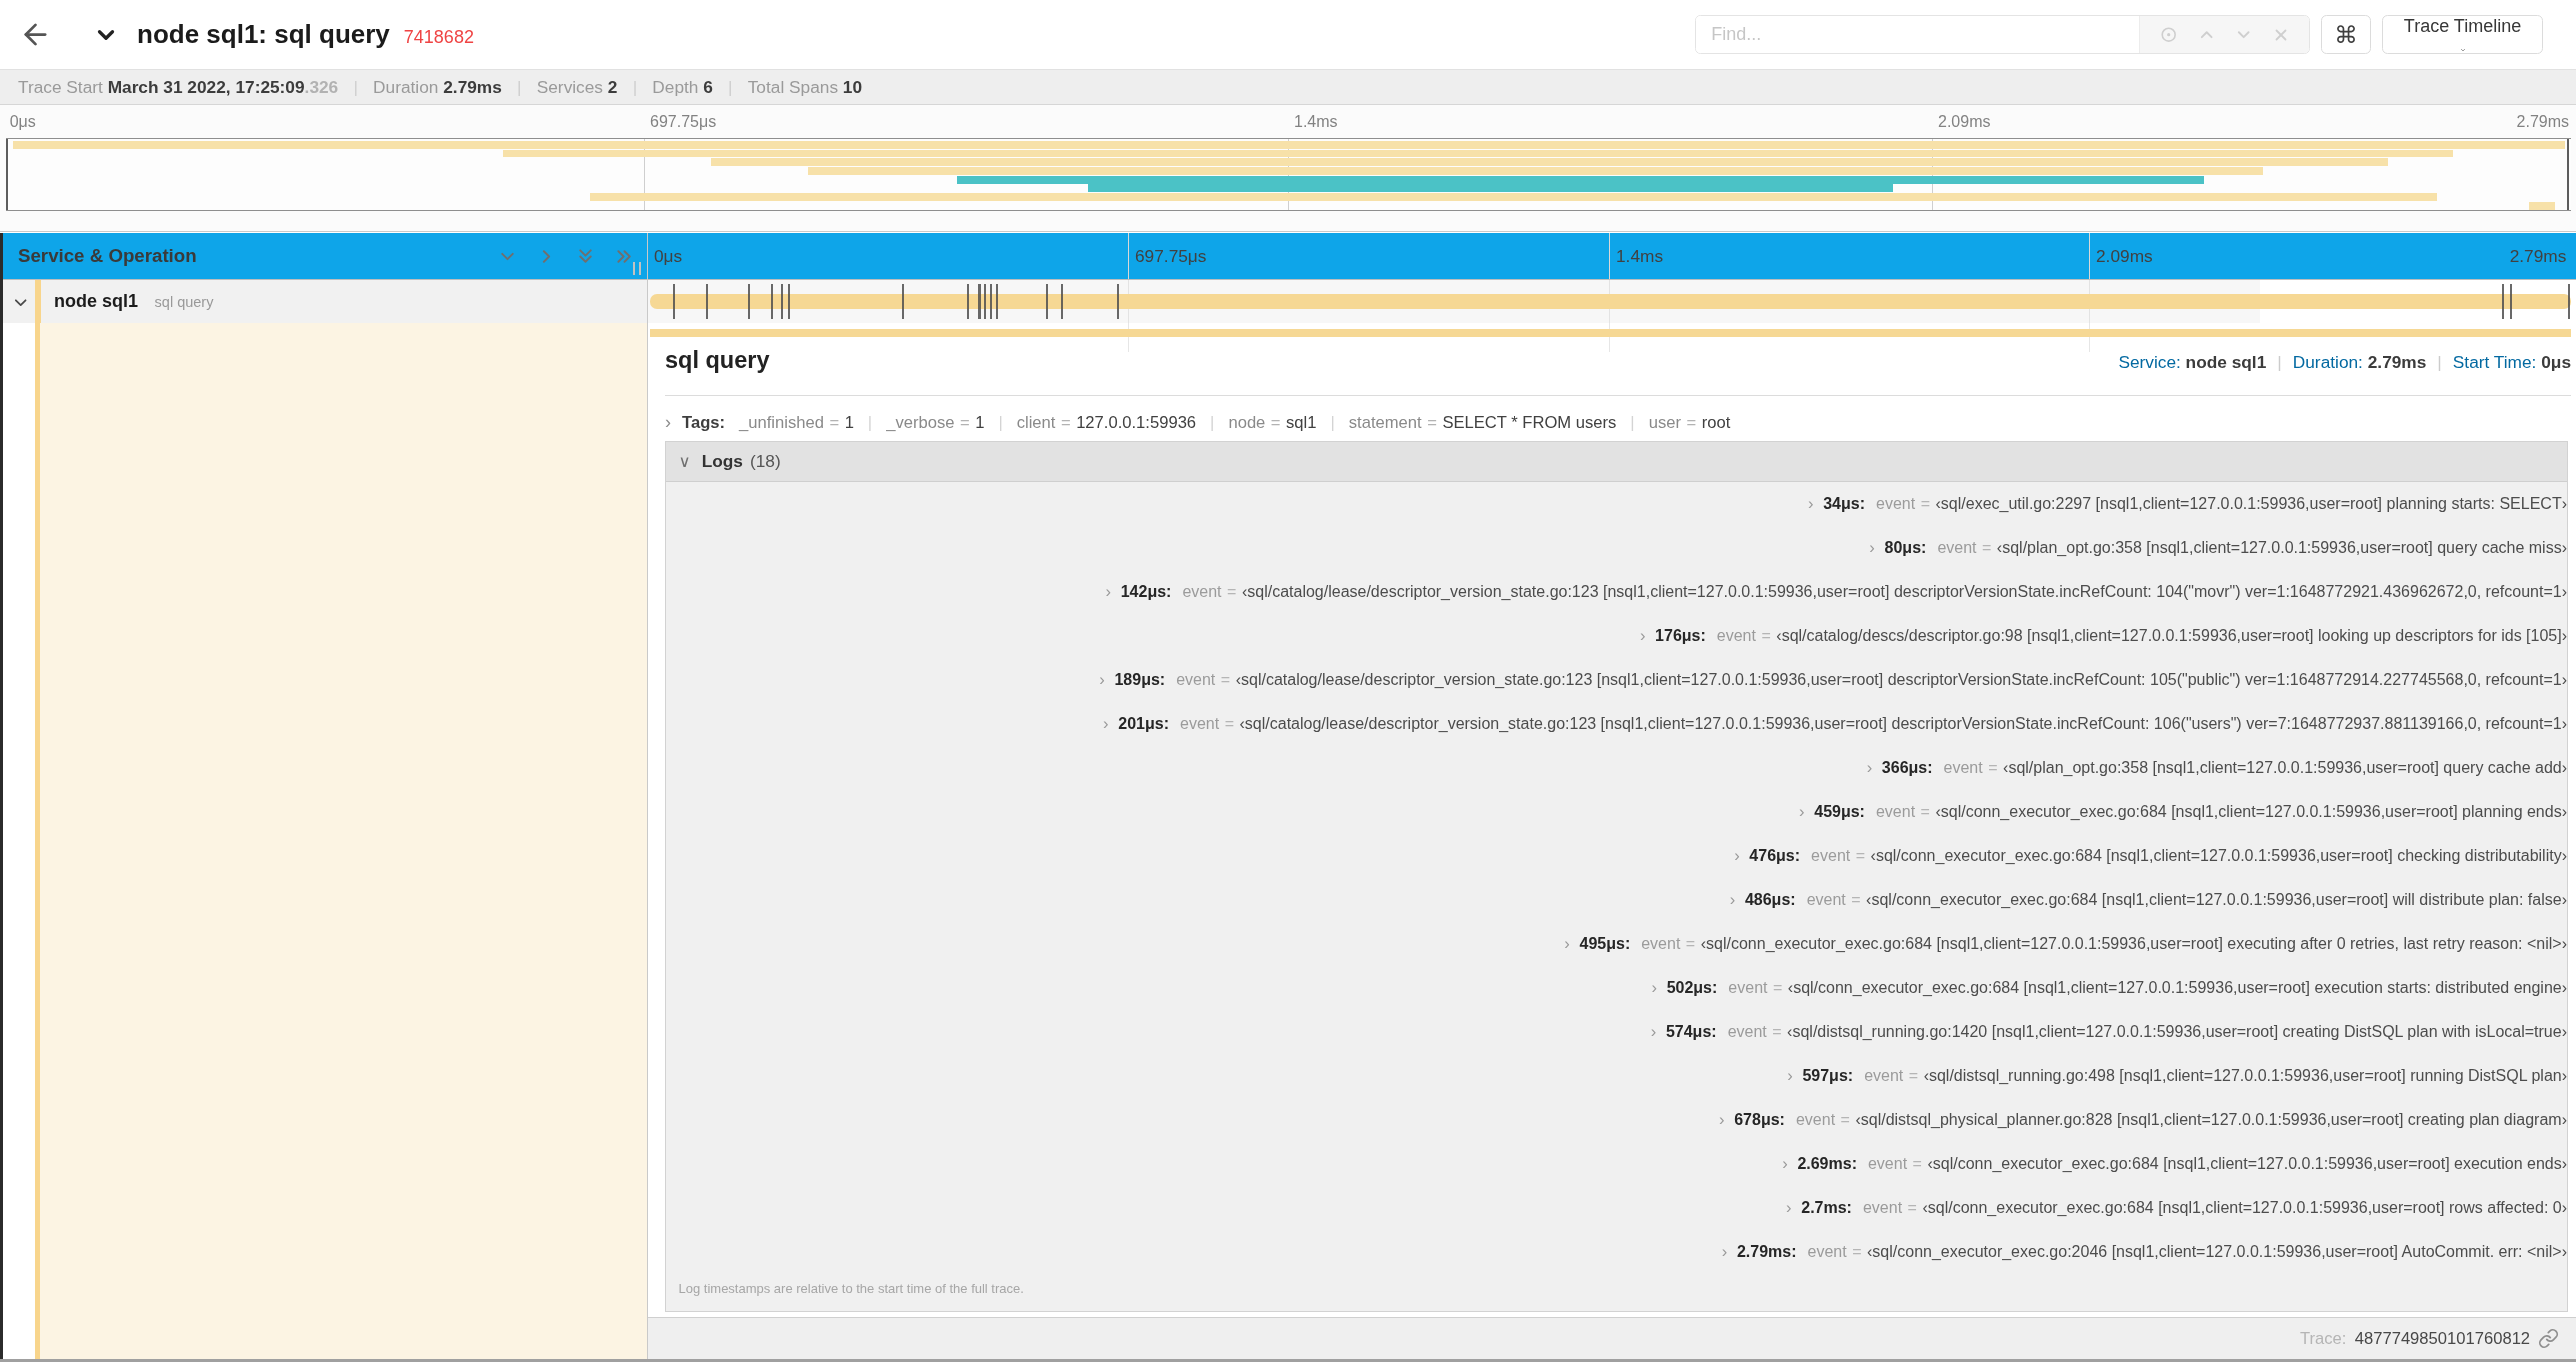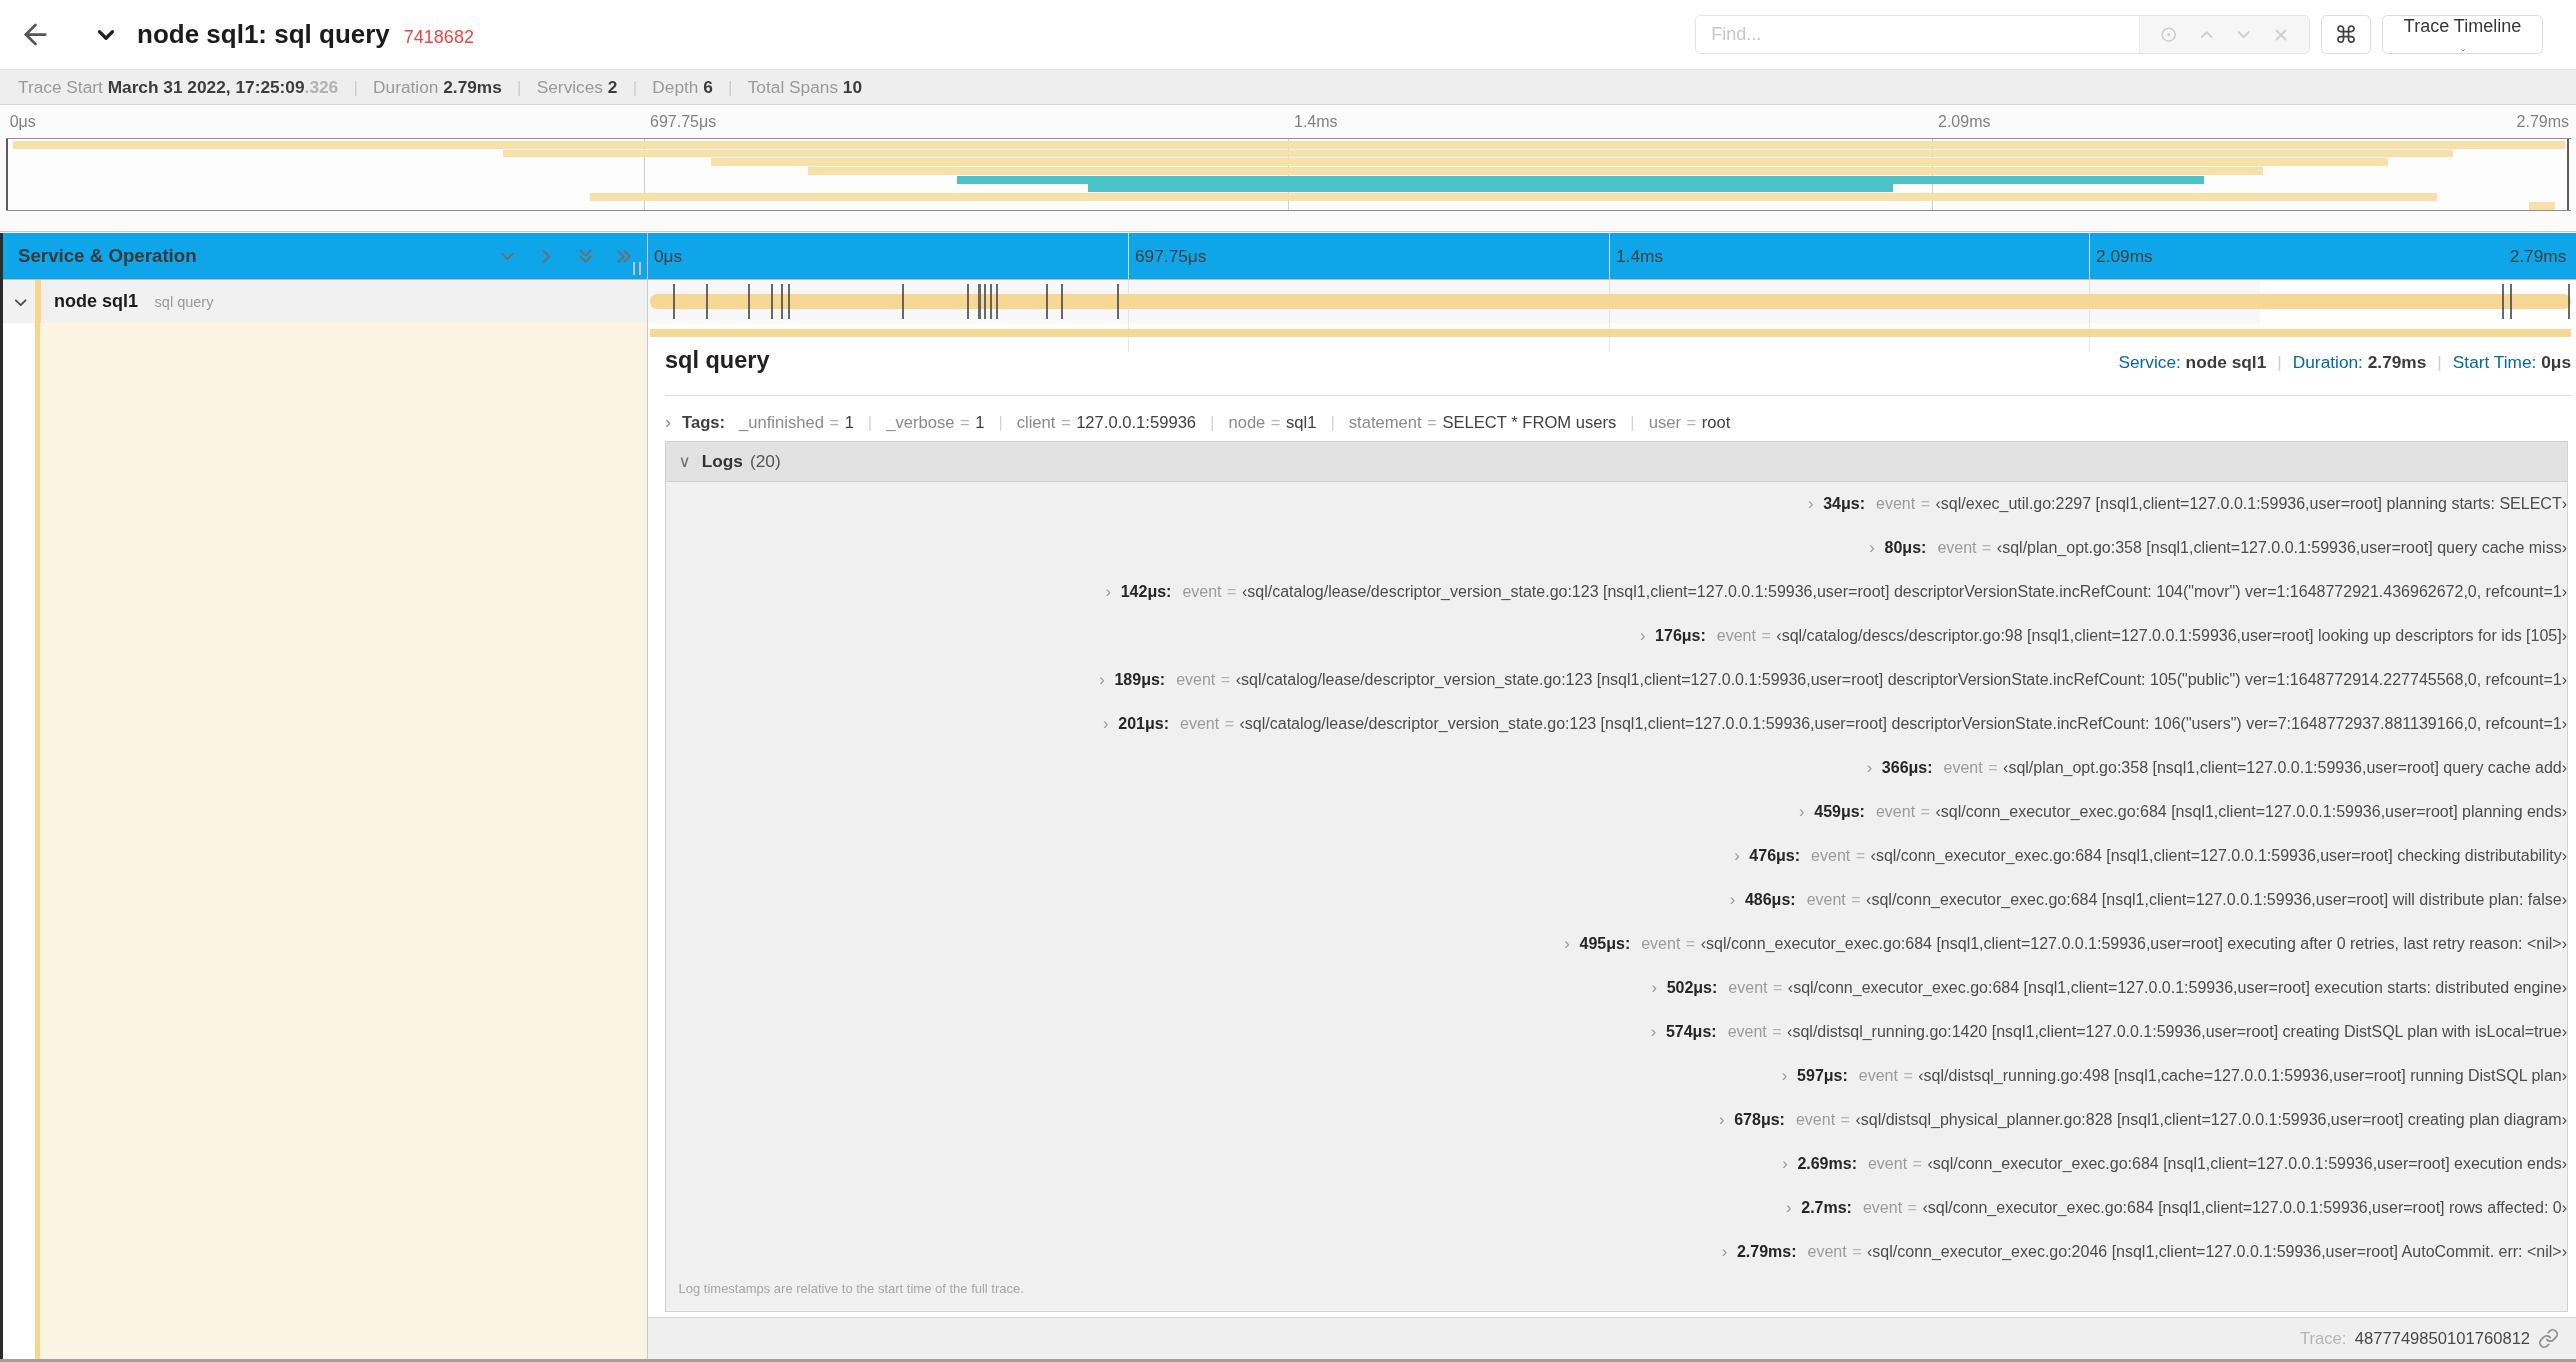--- a/index.html
+++ b/index.html
@@ -266,37 +266,37 @@
     <div class="card-titlerow">
       <div class="card-title">sql query</div>
       <div class="card-meta" id="detail-meta"><span class="meta-label">Service: </span><span class="meta-value">node sql1</span><span class="meta-sep">|</span><span class="meta-label">Duration: </span><span class="meta-value">2.79ms</span><span class="meta-sep">|</span><span class="meta-label">Start Time: </span><span class="meta-value">0μs</span></div>
     </div>
     <div class="card-divider"></div>
 
     <div class="tagsrow" id="tags-row"><span class="tags-chev">›</span><span class="tags-label">Tags:</span><span class="tag-key">_unfinished</span><span class="tag-eq">=</span><span class="tag-value">1</span><span class="tag-sep">|</span><span class="tag-key">_verbose</span><span class="tag-eq">=</span><span class="tag-value">1</span><span class="tag-sep">|</span><span class="tag-key">client</span><span class="tag-eq">=</span><span class="tag-value">127.0.0.1:59936</span><span class="tag-sep">|</span><span class="tag-key">node</span><span class="tag-eq">=</span><span class="tag-value">sql1</span><span class="tag-sep">|</span><span class="tag-key">statement</span><span class="tag-eq">=</span><span class="tag-value">SELECT * FROM users</span><span class="tag-sep">|</span><span class="tag-key">user</span><span class="tag-eq">=</span><span class="tag-value">root</span></div>
 
     <div class="logbox">
       <div class="loghead">
-        <span class="chev">∨</span><span class="t">Logs</span><span class="c">(20)</span>
+        <span class="chev">∨</span><span class="t">Logs</span><span class="c">(18)</span>
       </div>
       <div id="log-rows">
           <div class="logrow"><span class="chev">›</span><span class="log-time">34μs:</span><span class="log-key">event</span><span class="log-eq">=</span><span class="log-value">‹sql/exec_util.go:2297 [nsql1,client=127.0.0.1:59936,user=root] planning starts: SELECT›</span></div>
           <div class="logrow"><span class="chev">›</span><span class="log-time">80μs:</span><span class="log-key">event</span><span class="log-eq">=</span><span class="log-value">‹sql/plan_opt.go:358 [nsql1,client=127.0.0.1:59936,user=root] query cache miss›</span></div>
           <div class="logrow"><span class="chev">›</span><span class="log-time">142μs:</span><span class="log-key">event</span><span class="log-eq">=</span><span class="log-value">‹sql/catalog/lease/descriptor_version_state.go:123 [nsql1,client=127.0.0.1:59936,user=root] descriptorVersionState.incRefCount: 104("movr") ver=1:1648772921.436962672,0, refcount=1›</span></div>
           <div class="logrow"><span class="chev">›</span><span class="log-time">176μs:</span><span class="log-key">event</span><span class="log-eq">=</span><span class="log-value">‹sql/catalog/descs/descriptor.go:98 [nsql1,client=127.0.0.1:59936,user=root] looking up descriptors for ids [105]›</span></div>
           <div class="logrow"><span class="chev">›</span><span class="log-time">189μs:</span><span class="log-key">event</span><span class="log-eq">=</span><span class="log-value">‹sql/catalog/lease/descriptor_version_state.go:123 [nsql1,client=127.0.0.1:59936,user=root] descriptorVersionState.incRefCount: 105("public") ver=1:1648772914.227745568,0, refcount=1›</span></div>
           <div class="logrow"><span class="chev">›</span><span class="log-time">201μs:</span><span class="log-key">event</span><span class="log-eq">=</span><span class="log-value">‹sql/catalog/lease/descriptor_version_state.go:123 [nsql1,client=127.0.0.1:59936,user=root] descriptorVersionState.incRefCount: 106("users") ver=7:1648772937.881139166,0, refcount=1›</span></div>
           <div class="logrow"><span class="chev">›</span><span class="log-time">366μs:</span><span class="log-key">event</span><span class="log-eq">=</span><span class="log-value">‹sql/plan_opt.go:358 [nsql1,client=127.0.0.1:59936,user=root] query cache add›</span></div>
           <div class="logrow"><span class="chev">›</span><span class="log-time">459μs:</span><span class="log-key">event</span><span class="log-eq">=</span><span class="log-value">‹sql/conn_executor_exec.go:684 [nsql1,client=127.0.0.1:59936,user=root] planning ends›</span></div>
           <div class="logrow"><span class="chev">›</span><span class="log-time">476μs:</span><span class="log-key">event</span><span class="log-eq">=</span><span class="log-value">‹sql/conn_executor_exec.go:684 [nsql1,client=127.0.0.1:59936,user=root] checking distributability›</span></div>
           <div class="logrow"><span class="chev">›</span><span class="log-time">486μs:</span><span class="log-key">event</span><span class="log-eq">=</span><span class="log-value">‹sql/conn_executor_exec.go:684 [nsql1,client=127.0.0.1:59936,user=root] will distribute plan: false›</span></div>
           <div class="logrow"><span class="chev">›</span><span class="log-time">495μs:</span><span class="log-key">event</span><span class="log-eq">=</span><span class="log-value">‹sql/conn_executor_exec.go:684 [nsql1,client=127.0.0.1:59936,user=root] executing after 0 retries, last retry reason: &lt;nil&gt;›</span></div>
           <div class="logrow"><span class="chev">›</span><span class="log-time">502μs:</span><span class="log-key">event</span><span class="log-eq">=</span><span class="log-value">‹sql/conn_executor_exec.go:684 [nsql1,client=127.0.0.1:59936,user=root] execution starts: distributed engine›</span></div>
           <div class="logrow"><span class="chev">›</span><span class="log-time">574μs:</span><span class="log-key">event</span><span class="log-eq">=</span><span class="log-value">‹sql/distsql_running.go:1420 [nsql1,client=127.0.0.1:59936,user=root] creating DistSQL plan with isLocal=true›</span></div>
-          <div class="logrow"><span class="chev">›</span><span class="log-time">597μs:</span><span class="log-key">event</span><span class="log-eq">=</span><span class="log-value">‹sql/distsql_running.go:498 [nsql1,cache=127.0.0.1:59936,user=root] running DistSQL plan›</span></div>
+          <div class="logrow"><span class="chev">›</span><span class="log-time">597μs:</span><span class="log-key">event</span><span class="log-eq">=</span><span class="log-value">‹sql/distsql_running.go:498 [nsql1,client=127.0.0.1:59936,user=root] running DistSQL plan›</span></div>
           <div class="logrow"><span class="chev">›</span><span class="log-time">678μs:</span><span class="log-key">event</span><span class="log-eq">=</span><span class="log-value">‹sql/distsql_physical_planner.go:828 [nsql1,client=127.0.0.1:59936,user=root] creating plan diagram›</span></div>
           <div class="logrow"><span class="chev">›</span><span class="log-time">2.69ms:</span><span class="log-key">event</span><span class="log-eq">=</span><span class="log-value">‹sql/conn_executor_exec.go:684 [nsql1,client=127.0.0.1:59936,user=root] execution ends›</span></div>
           <div class="logrow"><span class="chev">›</span><span class="log-time">2.7ms:</span><span class="log-key">event</span><span class="log-eq">=</span><span class="log-value">‹sql/conn_executor_exec.go:684 [nsql1,client=127.0.0.1:59936,user=root] rows affected: 0›</span></div>
           <div class="logrow"><span class="chev">›</span><span class="log-time">2.79ms:</span><span class="log-key">event</span><span class="log-eq">=</span><span class="log-value">‹sql/conn_executor_exec.go:2046 [nsql1,client=127.0.0.1:59936,user=root] AutoCommit. err: &lt;nil&gt;›</span></div>
         </div>
       <div class="log-footnote">Log timestamps are relative to the start time of the full trace.</div>
     </div>
 
     <div class="detail-footer">
       <span class="spanid-label">Trace:</span>

